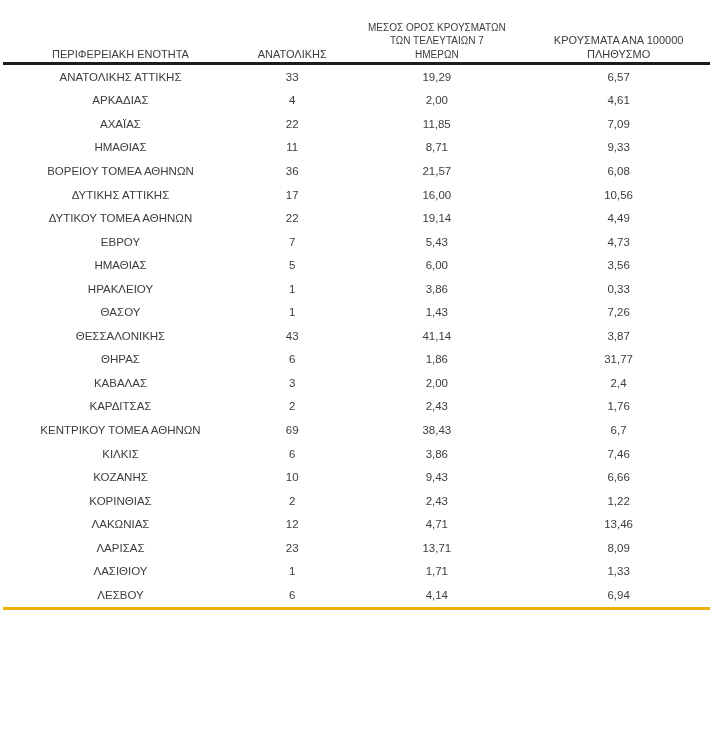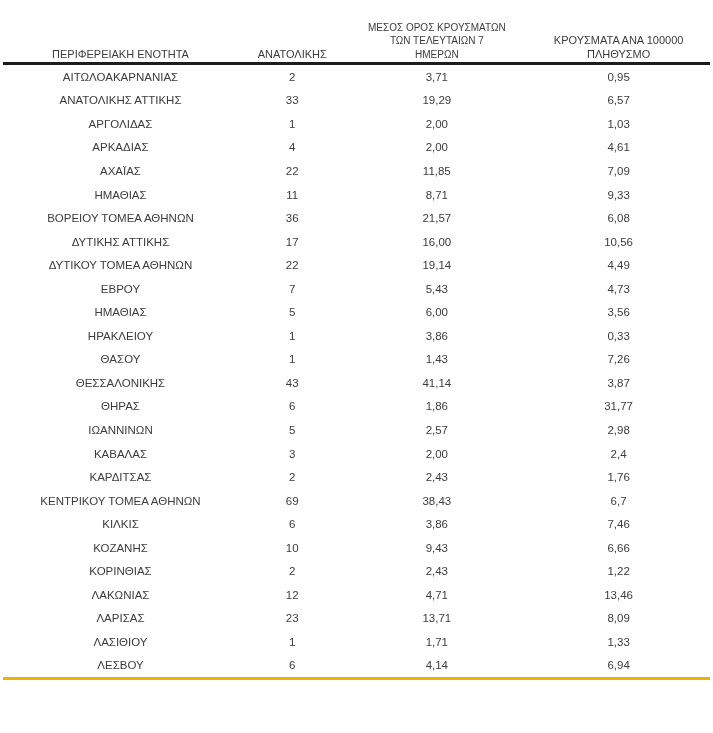--- a/index.html
+++ b/index.html
@@ -91,40 +91,28 @@
           <span class="hdr-line">ΤΩΝ ΤΕΛΕΥΤΑΙΩΝ 7</span>
           <span class="hdr-line">ΗΜΕΡΩΝ</span>
         </th>
         <th class="th-per100k">
           <span class="hdr-line">ΚΡΟΥΣΜΑΤΑ ΑΝΑ 100000</span>
           <span class="hdr-line">ΠΛΗΘΥΣΜΟ</span>
         </th>
       </tr>
     </thead>
     <tbody>
-  <tr>
-    <td>ΑΙΤΩΛΟΑΚΑΡΝΑΝΙΑΣ</td>
-    <td>2</td>
-    <td>3,71</td>
-    <td>0,95</td>
-  </tr>
 
   <tr>
     <td>ΑΝΑΤΟΛΙΚΗΣ ΑΤΤΙΚΗΣ</td>
     <td>33</td>
     <td>19,29</td>
     <td>6,57</td>
   </tr>
 
-  <tr>
-    <td>ΑΡΓΟΛΙΔΑΣ</td>
-    <td>1</td>
-    <td>2,00</td>
-    <td>1,03</td>
-  </tr>
 
   <tr>
     <td>ΑΡΚΑΔΙΑΣ</td>
     <td>4</td>
     <td>2,00</td>
     <td>4,61</td>
   </tr>
 
   <tr>
     <td>ΑΧΑΪΑΣ</td>
@@ -198,26 +186,20 @@
     <td>3,87</td>
   </tr>
 
   <tr>
     <td>ΘΗΡΑΣ</td>
     <td>6</td>
     <td>1,86</td>
     <td>31,77</td>
   </tr>
 
-  <tr>
-    <td>ΙΩΑΝΝΙΝΩΝ</td>
-    <td>5</td>
-    <td>2,57</td>
-    <td>2,98</td>
-  </tr>
 
   <tr>
     <td>ΚΑΒΑΛΑΣ</td>
     <td>3</td>
     <td>2,00</td>
     <td>2,4</td>
   </tr>
 
   <tr>
     <td>ΚΑΡΔΙΤΣΑΣ</td>

